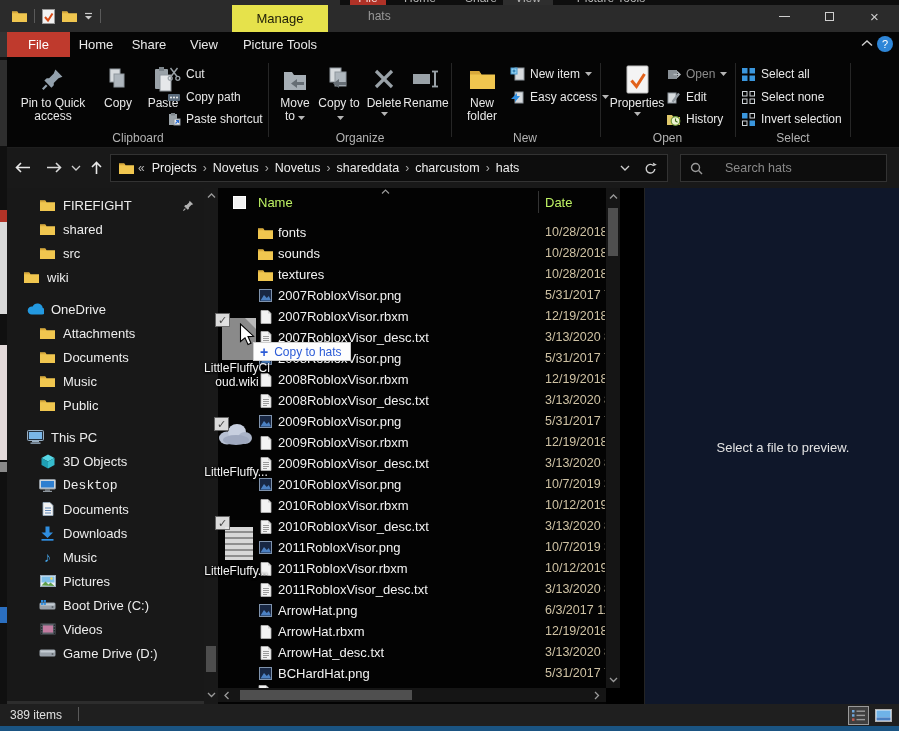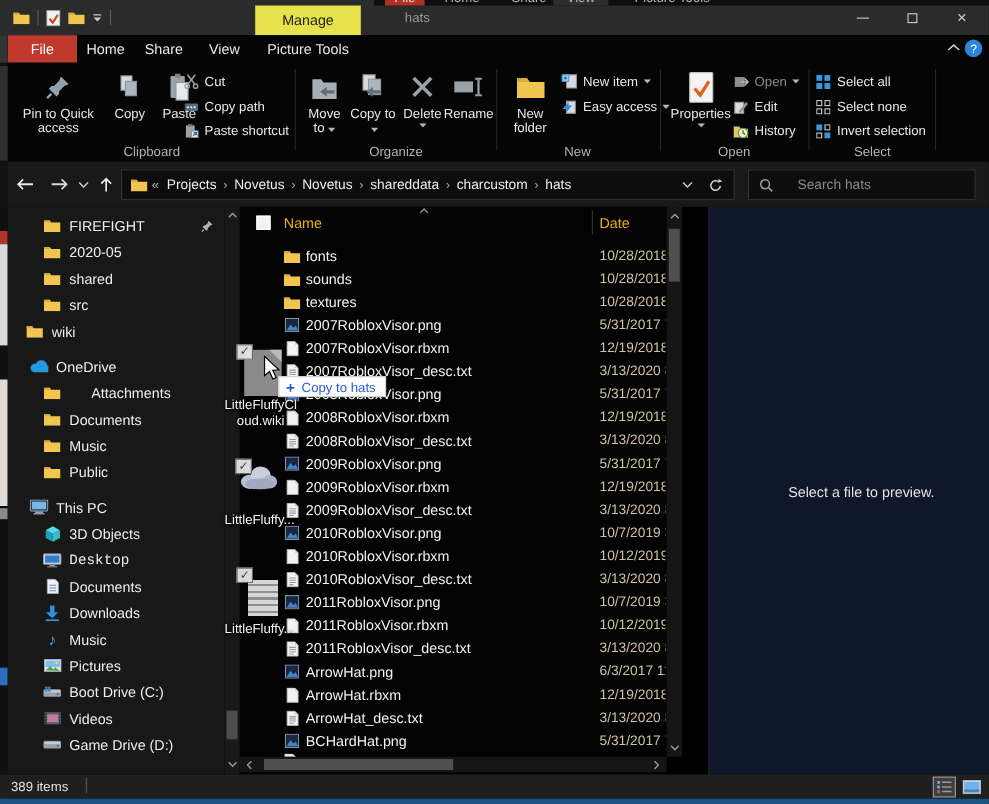--- a/index.html
+++ b/index.html
@@ -78,21 +78,21 @@
   .side-row .sicon{width:17px;display:inline-flex;justify-content:center;margin-right:7px;flex:none;}
   .side-row.selected{background:#2d2d2d;}
   .side-gap{height:8px;}
   .slabel{white-space:nowrap;overflow:hidden;}
   .pin-mini{margin-left:auto;margin-right:10px;flex:none;}
   .sb-scroll{position:absolute;left:204px;top:188px;width:14px;height:516px;background:#191919;}
   .sb-thumb{position:absolute;left:2px;width:10px;background:#4d4d4d;}
 
   
   .filelist{position:absolute;left:218px;top:188px;width:388px;height:516px;background:#030303;overflow:hidden;}
-  .flhead{position:absolute;top:0;left:0;right:0;height:27px;font-size:13px;color:#eab308;}
+  .flhead{position:absolute;top:0;left:0;right:0;height:27px;font-size:13px;color:#bef264;}
   .hchk{position:absolute;left:15px;top:8px;width:13px;height:13px;background:#f2f2f2;border:1px solid #fff;}
   .hname{position:absolute;left:40px;top:7px;}
   .hsort{position:absolute;left:163px;top:1px;}
   .hdiv{position:absolute;left:320px;top:3px;width:1px;height:22px;background:#333;}
   .hdate{position:absolute;left:327px;top:7px;}
   .frows{position:absolute;top:34px;left:0;width:100%;}
   .frow{height:21px;position:relative;}
   .frow .ficon{position:absolute;left:40px;top:3px;width:15px;height:15px;display:flex;align-items:center;justify-content:center;}
   .fname{position:absolute;left:60px;right:66px;top:3px;font-size:13px;color:#f2f2f2;white-space:nowrap;overflow:hidden;}
   .fdate{position:absolute;left:327px;width:60px;top:3px;font-size:12.5px;color:#cfc2a4;white-space:nowrap;overflow:hidden;}
@@ -550,59 +550,50 @@
           </svg>
         </span>
       </div>
       <div class="side-row" style="padding-left: 32px;">
         <span class="sicon ic">
           <svg width="15" height="12" viewBox="0 0 15 12">
             <path d="M0 1.5 h5.2 l1.3 1.8 H15 V12 H0z" fill="#f0c64f"></path>
             <path d="M0 1.5 h5.2 l1.3 1.8 H0z" fill="#d8a93b"></path>
           </svg>
         </span>
-        <span class="slabel">2020-05</span>
+        <span class="slabel">shared</span>
       </div>
       <div class="side-row" style="padding-left: 32px;">
         <span class="sicon ic">
           <svg width="15" height="12" viewBox="0 0 15 12">
             <path d="M0 1.5 h5.2 l1.3 1.8 H15 V12 H0z" fill="#f0c64f"></path>
             <path d="M0 1.5 h5.2 l1.3 1.8 H0z" fill="#d8a93b"></path>
           </svg>
         </span>
-        <span class="slabel">shared</span>
-      </div>
-      <div class="side-row" style="padding-left: 32px;">
+        <span class="slabel">src</span>
+      </div>
+      <div class="side-row" style="padding-left: 16px;">
         <span class="sicon ic">
           <svg width="15" height="12" viewBox="0 0 15 12">
             <path d="M0 1.5 h5.2 l1.3 1.8 H15 V12 H0z" fill="#f0c64f"></path>
             <path d="M0 1.5 h5.2 l1.3 1.8 H0z" fill="#d8a93b"></path>
           </svg>
         </span>
-        <span class="slabel">src</span>
-      </div>
-      <div class="side-row" style="padding-left: 16px;">
-        <span class="sicon ic">
-          <svg width="15" height="12" viewBox="0 0 15 12">
-            <path d="M0 1.5 h5.2 l1.3 1.8 H15 V12 H0z" fill="#f0c64f"></path>
-            <path d="M0 1.5 h5.2 l1.3 1.8 H0z" fill="#d8a93b"></path>
-          </svg>
-        </span>
         <span class="slabel">wiki</span>
       </div>
       <div class="side-gap"></div>
       <div class="side-row" style="padding-left: 20px;">
         <span class="sicon ic">
           <svg width="19" height="12">
             <path d="M4.8 11.5 a4 4 0 1 1 .8-7.9 A5.4 5.4 0 0 1 15.8 5 a3.3 3.3 0 0 1 -.6 6.5z" fill="#2399e0"></path>
           </svg>
         </span>
         <span class="slabel">OneDrive</span>
       </div>
-      <div class="side-row" style="padding-left: 32px; gap: 20px;">
+      <div class="side-row" style="padding-left: 32px;">
         <span class="sicon ic">
           <svg width="15" height="12" viewBox="0 0 15 12">
             <path d="M0 1.5 h5.2 l1.3 1.8 H15 V12 H0z" fill="#f0c64f"></path>
             <path d="M0 1.5 h5.2 l1.3 1.8 H0z" fill="#d8a93b"></path>
           </svg>
         </span>
         <span class="slabel">Attachments</span>
       </div>
       <div class="side-row" style="padding-left: 32px;">
         <span class="sicon ic">

